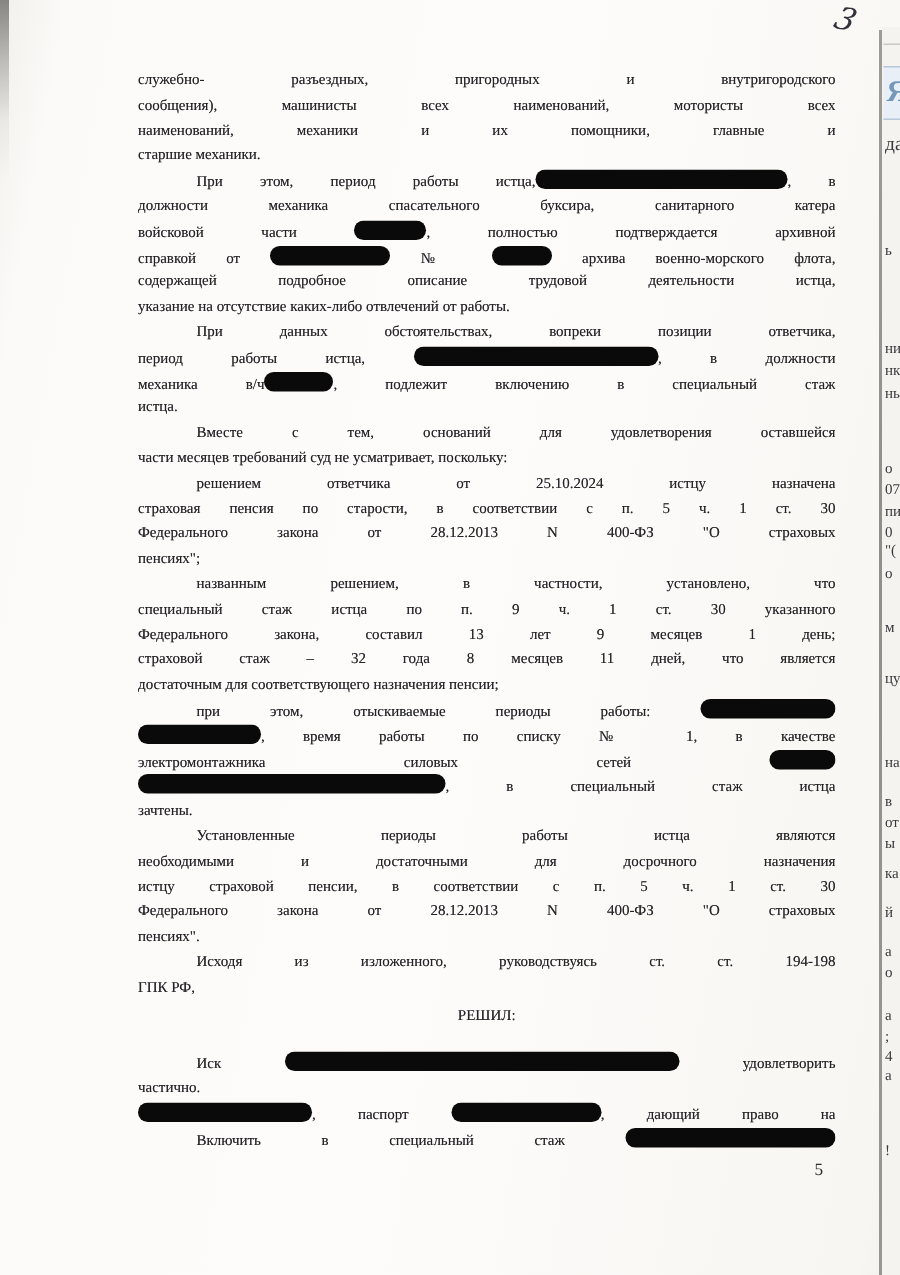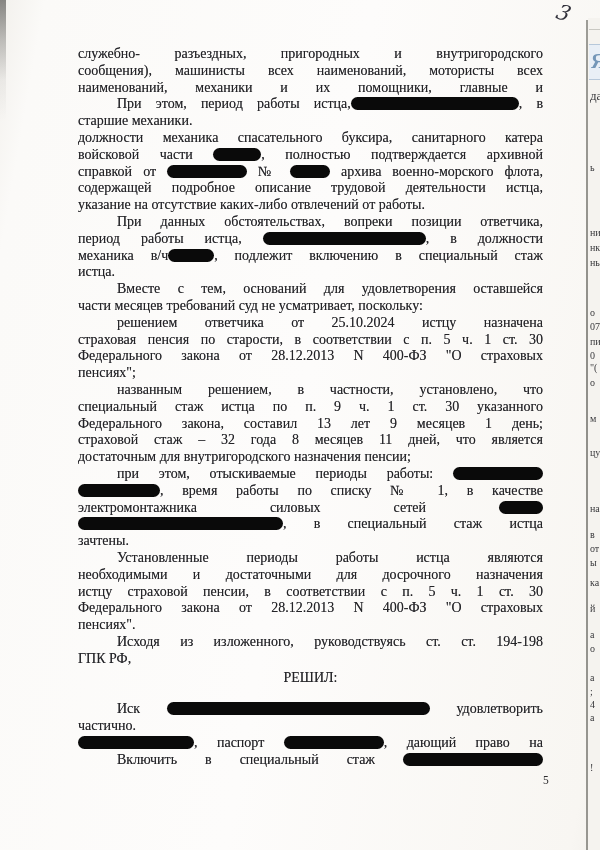--- a/index.html
+++ b/index.html
@@ -7,22 +7,22 @@
     position:relative;width:600px;height:850px;overflow:hidden;
     background:linear-gradient(100deg,#f2f0ec 0%,#fbfaf8 6%,#fdfcfb 50%,#f8f6f2 96%,#f3f1ed 100%);
     font-family:"Liberation Serif","DejaVu Serif",serif;
     color:#242428;
   }
   .left-edge-shade{
     position:absolute;left:0;top:0;width:6px;height:850px;
     background:linear-gradient(to bottom,rgba(45,45,42,.55) 0px,rgba(45,45,42,.28) 40px,rgba(45,45,42,.06) 80px,rgba(0,0,0,0) 120px);
   }
   .text-block{
-    position:absolute;left:78px;top:46px;width:465px;
-    font-size:14px;
+    position:absolute;left:92px;top:46px;width:465px;
+    font-size:10px;
     text-shadow:0 0 .4px rgba(35,35,40,.55);
   }
   .line{
     width:100%;box-sizing:border-box;height:16.8px;line-height:16.8px;
     overflow:hidden;white-space:normal;
   }
   .line.justify{text-align:justify;text-align-last:justify;}
   .line.left{text-align:left;}
   .line.center{text-align:center;text-align-last:center;}
   .line.indent{padding-left:39px;}
@@ -68,42 +68,42 @@
 
 <div class="page">
   <div class="left-edge-shade"></div>
 
   <div class="handwritten-num">3</div>
 
   <div class="text-block">
       <div class="line justify">служебно- разъездных, пригородных и внутригородского</div>
       <div class="line justify">сообщения), машинисты всех наименований, мотористы всех</div>
       <div class="line justify">наименований, механики и их помощники, главные и</div>
+      <div class="line left">старшие механики.</div>
       <div class="line justify indent">При этом, период работы истца,<span class="redact" style="width: 168px;"></span>, в</div>
-      <div class="line left">старшие механики.</div>
       <div class="line justify">должности механика спасательного буксира, санитарного катера</div>
       <div class="line justify">войсковой части <span class="redact" style="width: 48px;"></span>, полностью подтверждается архивной</div>
       <div class="line justify">справкой от <span class="redact" style="width: 80px;"></span> № <span class="redact" style="width: 40px;"></span> архива военно-морского флота,</div>
       <div class="line justify">содержащей подробное описание трудовой деятельности истца,</div>
       <div class="line left">указание на отсутствие каких-либо отвлечений от работы.</div>
       <div class="line justify indent">При данных обстоятельствах, вопреки позиции ответчика,</div>
       <div class="line justify">период работы истца, <span class="redact" style="width: 163px;"></span>, в должности</div>
       <div class="line justify">механика в/ч<span class="redact" style="width: 46px;"></span>, подлежит включению в специальный стаж</div>
       <div class="line left">истца.</div>
       <div class="line justify indent">Вместе с тем, оснований для удовлетворения оставшейся</div>
       <div class="line left">части месяцев требований суд не усматривает, поскольку:</div>
       <div class="line justify indent">решением ответчика от 25.10.2024 истцу назначена</div>
       <div class="line justify">страховая пенсия по старости, в соответствии с п. 5 ч. 1 ст. 30</div>
       <div class="line justify">Федерального закона от 28.12.2013 N 400-ФЗ "О страховых</div>
       <div class="line left">пенсиях";</div>
       <div class="line justify indent">названным решением, в частности, установлено, что</div>
       <div class="line justify">специальный стаж истца по п. 9 ч. 1 ст. 30 указанного</div>
       <div class="line justify">Федерального закона, составил 13 лет 9 месяцев 1 день;</div>
       <div class="line justify">страховой стаж – 32 года 8 месяцев 11 дней, что является</div>
-      <div class="line left">достаточным для внутригородского назначения пенсии;</div>
+      <div class="line left">достаточным для соответствующего назначения пенсии;</div>
       <div class="line justify indent">при этом, отыскиваемые периоды работы: <span class="redact" style="width: 90px;"></span></div>
       <div class="line justify"><span class="redact" style="width: 82px;"></span>, время работы по списку № 1, в качестве</div>
       <div class="line justify">электромонтажника силовых сетей <span class="redact" style="width: 44px;"></span></div>
       <div class="line justify"><span class="redact" style="width: 205px;"></span>, в специальный стаж истца</div>
       <div class="line left">зачтены.</div>
       <div class="line justify indent">Установленные периоды работы истца являются</div>
       <div class="line justify">необходимыми и достаточными для досрочного назначения</div>
       <div class="line justify">истцу страховой пенсии, в соответствии с п. 5 ч. 1 ст. 30</div>
       <div class="line justify">Федерального закона от 28.12.2013 N 400-ФЗ "О страховых</div>
       <div class="line left">пенсиях".</div>

